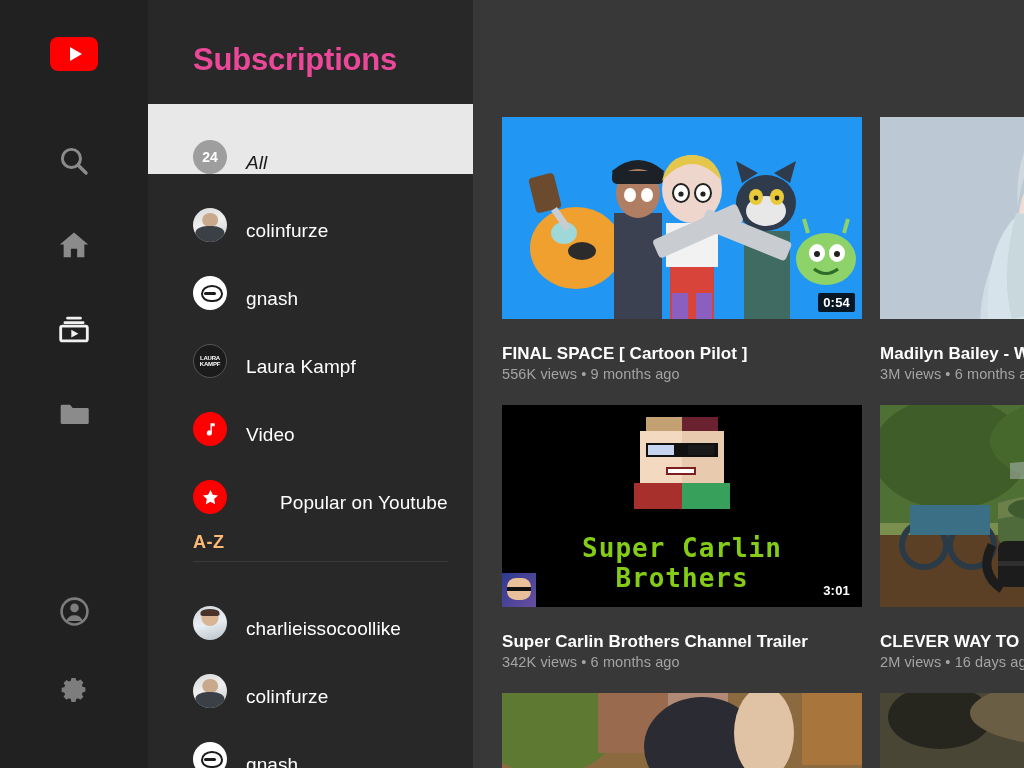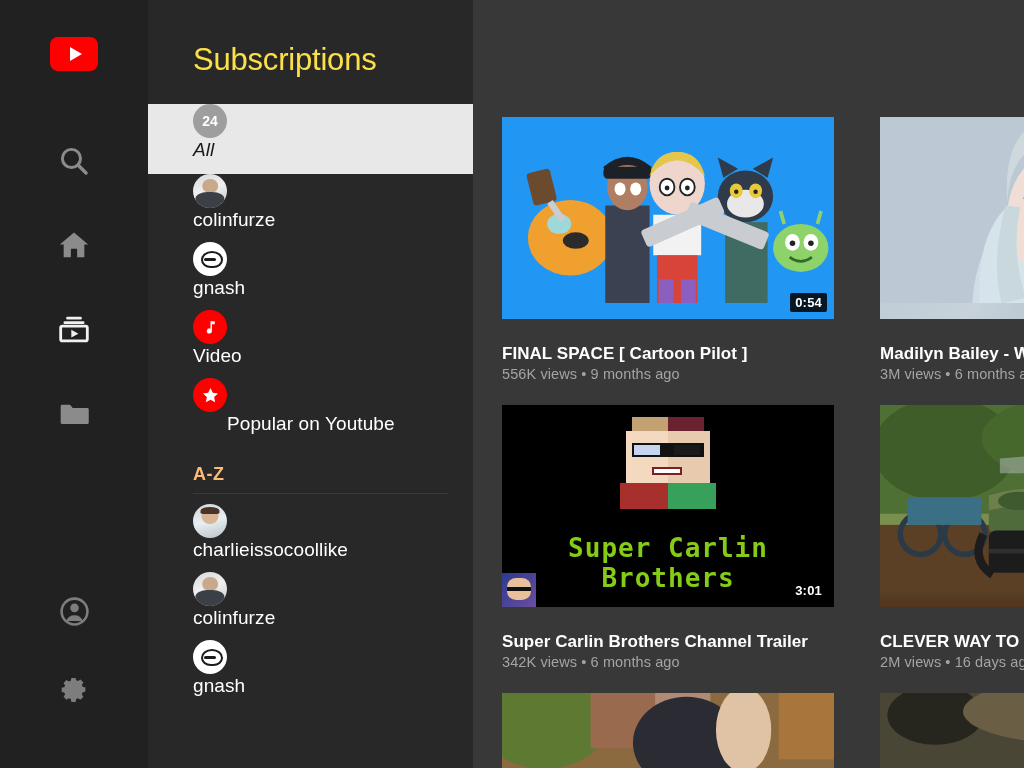--- a/index.html
+++ b/index.html
@@ -47,33 +47,32 @@
 
   
   .subpanel {
     width: 325px; flex: 0 0 325px;
     height: 768px;
     background: #282828;
     position: relative;
     overflow: hidden;
   }
   .page-title {
-    color: #fde047;
+    color: #ec4899;
     font-size: 31px;
-    font-weight: normal;
+    font-weight: bold;
     letter-spacing: -0.2px;
     padding: 42px 0 0 45px;
   }
   .sub-list { margin-top: 26px; }
 
   .sub-row {
-    display: flex; align-items: flex-start;
+    display: flex; align-items: flex-end;
     height: 68px;
     padding-left: 45px;
-    flex-direction: column;
   }
   .sub-row.selected {
     background: #e8e8e8;
     margin-left: 0;
     padding-left: 45px;
     height: 70px;
   }
   .sub-row.selected .sub-label { color: #1a1a1a; font-style: italic; }
 
   .ava {
@@ -165,21 +164,21 @@
     overflow: hidden;
     padding: 117px 0 0 29px;
   }
   .grid {
     display: flex; flex-wrap: wrap;
     gap: 0 18px;
     width: 740px;
   }
   .card { width: 360px; margin-bottom: 21px; }
   .thumb {
-    width: 332px; height: 202px;
+    width: 360px; height: 202px;
     position: relative; overflow: hidden;
     background: #111;
   }
   .dur {
     position: absolute; right: 7px; bottom: 7px;
     background: rgba(0,0,0,0.85);
     color: #ffffff;
     font-size: 13px; font-weight: bold;
     padding: 2px 5px; border-radius: 2px;
     letter-spacing: 0.2px;
@@ -311,20 +310,29 @@
       <div class="sub-row">
         <div class="ava av-colin"></div>
         <div class="sub-label">colinfurze</div>
       </div>
 
       <div class="sub-row">
         <div class="ava av-gnash"></div>
         <div class="sub-label">gnash</div>
       </div>
 
+      <div class="sub-row">
+        <div class="ava av-laura">
+          <div class="lk">
+            <span>LAURA</span>
+            <span>KAMPF</span>
+          </div>
+        </div>
+        <div class="sub-label">Laura Kampf</div>
+      </div>
 
       <div class="sub-row">
         <div class="ava av-music">
           <svg width="17" height="17" viewBox="0 0 24 24">
               <path fill="#fff" d="M12 3v10.6a3.6 3.6 0 1 0 2 3.2V7.4h4V3z"></path>
             </svg>
         </div>
         <div class="sub-label">Video</div>
       </div>
 

